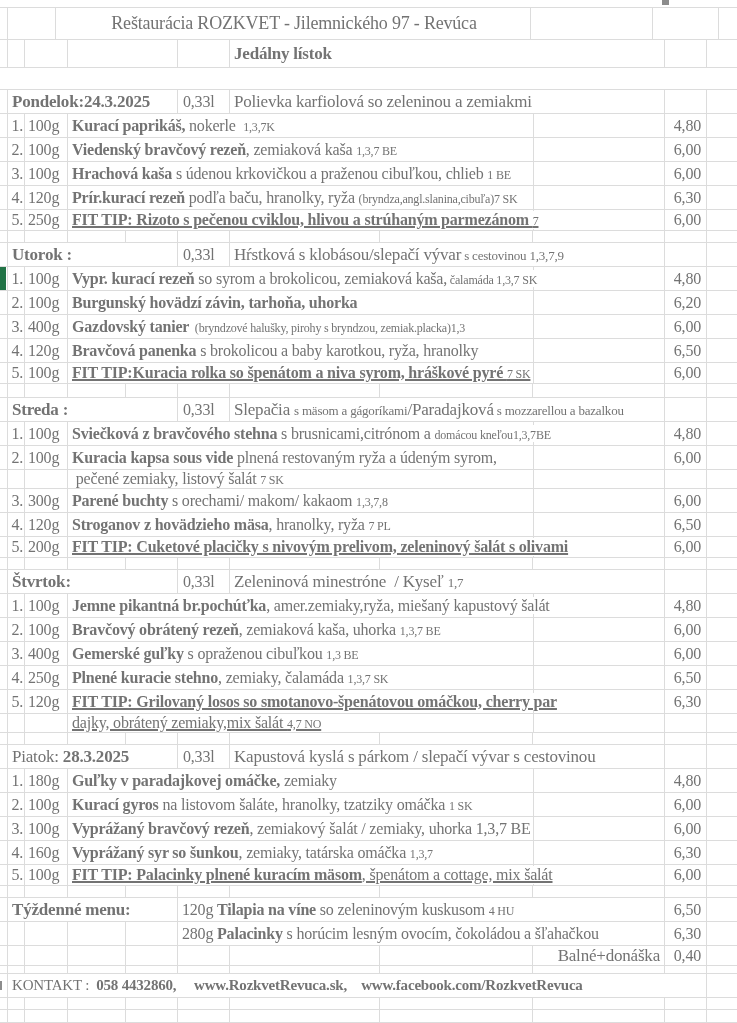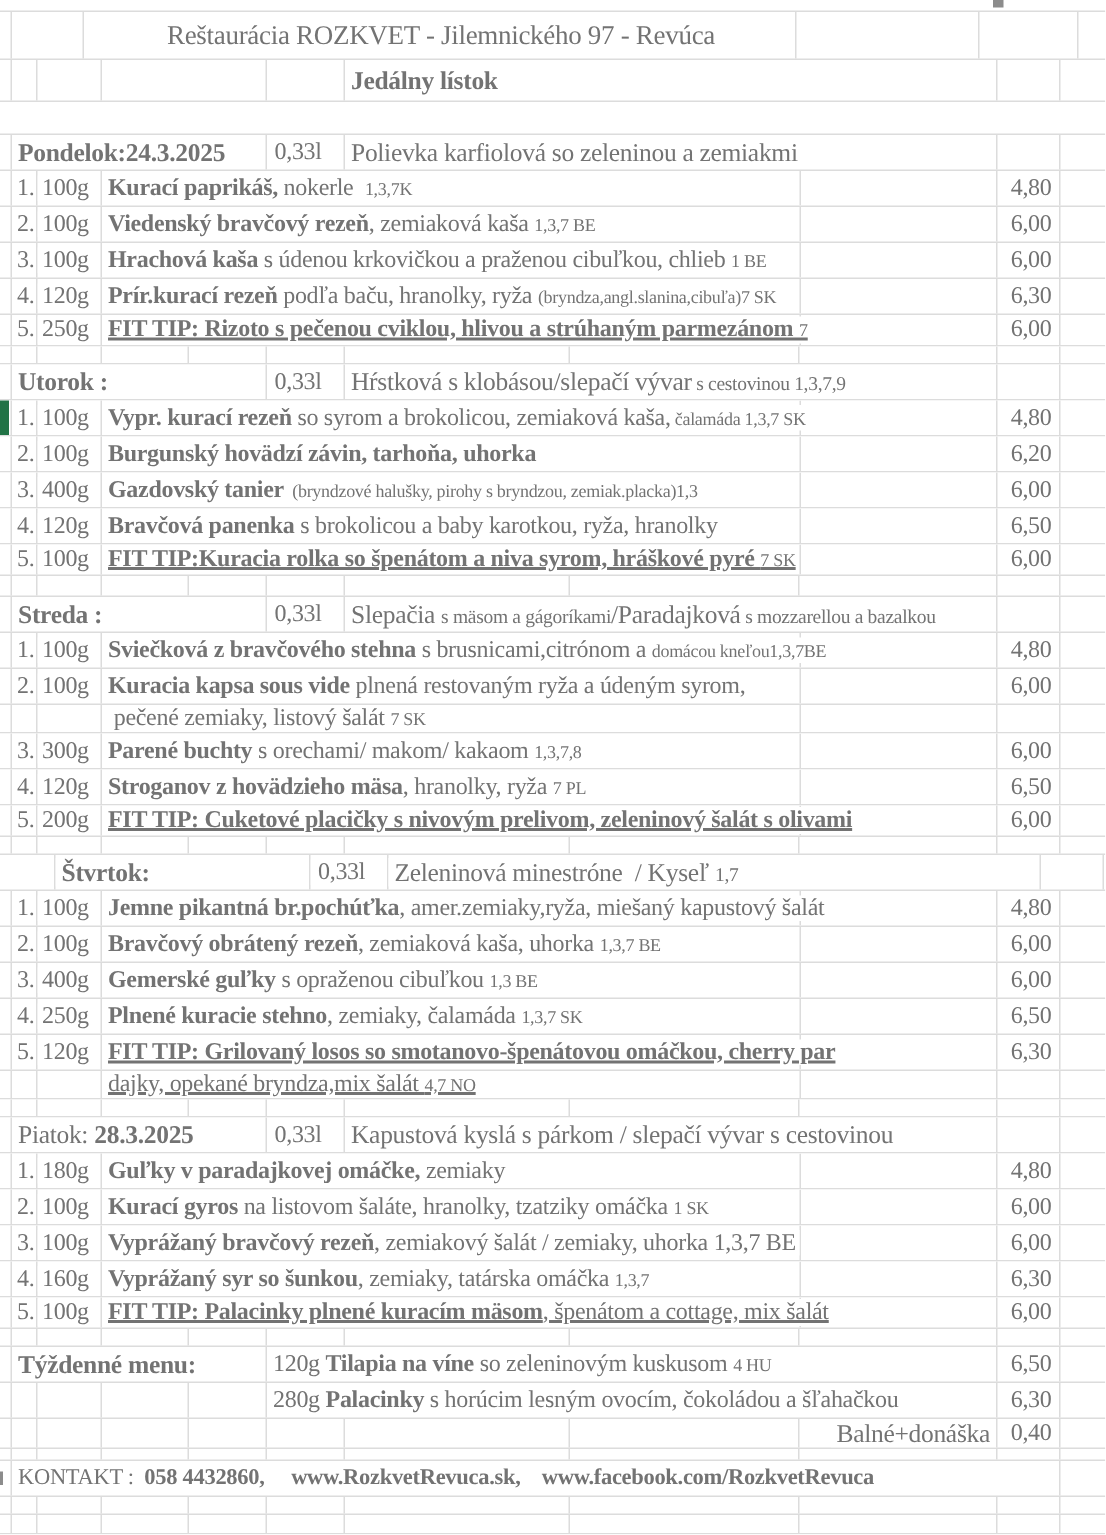--- a/index.html
+++ b/index.html
@@ -411,21 +411,21 @@
       <div class="cell" style="width: 43px;"></div>
       <div class="cell" style="width: 58px;"></div>
       <div class="cell" style="width: 52px;"></div>
       <div class="cell" style="width: 52px;"></div>
       <div class="cell" style="width: 150px;"></div>
       <div class="cell" style="width: 153px;"></div>
       <div class="cell" style="width: 132px;"></div>
       <div class="cell" style="width: 42px;"></div>
       <div class="cell noline" style="width: 30px;"></div>
     </div>
-    <div class="row" style="height: 24px; padding-left: 29px;">
+    <div class="row" style="height: 24px;">
       <div class="cell" style="width: 8px;"></div>
       <div class="cell day" style="width: 170px;">
         <div class="txt"><span class="b">Štvrtok:</span></div>
       </div>
       <div class="cell vol" style="width: 52px;">
         <div class="txt">0,33l</div>
       </div>
       <div class="cell soup ovis" style="width: 435px;">
         <div class="txt"><span>Zeleninová minestróne  / Kyseľ </span><span class="s">1,7</span></div>
       </div>
@@ -516,21 +516,21 @@
         <div class="txt">6,30</div>
       </div>
       <div class="cell noline" style="width: 30px;"></div>
     </div>
     <div class="row" style="height: 19px;">
       <div class="cell" style="width: 8px;"></div>
       <div class="cell num" style="width: 17px;"></div>
       <div class="cell qty" style="width: 43px;"></div>
       <div class="cell desc" style="width: 597px;">
         <div class="divider"></div>
-        <div class="txt"><span class="u">dajky, opekané bryndza,mix šalát </span><span class="s u">4,7 NO</span></div>
+        <div class="txt"><span class="u">dajky, obrátený zemiaky,mix šalát </span><span class="s u">4,7 NO</span></div>
       </div>
       <div class="cell price" style="width: 42px;"></div>
       <div class="cell noline" style="width: 30px;"></div>
     </div>
     <div class="row" style="height: 12px;">
       <div class="cell" style="width: 8px;"></div>
       <div class="cell" style="width: 17px;"></div>
       <div class="cell" style="width: 43px;"></div>
       <div class="cell" style="width: 58px;"></div>
       <div class="cell" style="width: 52px;"></div>

